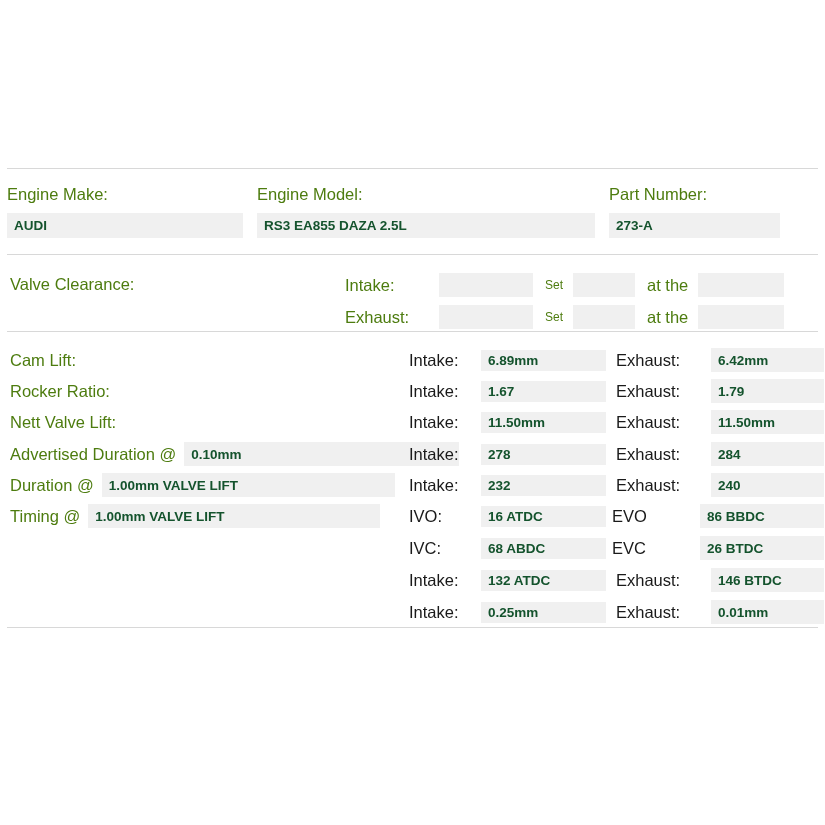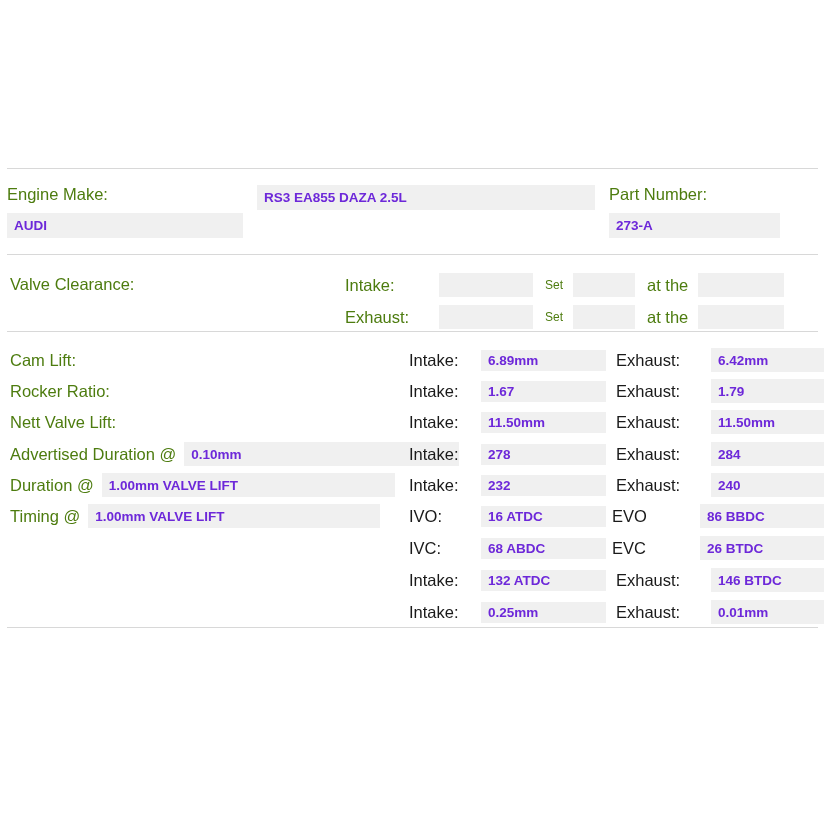--- a/index.html
+++ b/index.html
@@ -33,21 +33,21 @@
   .label {
     font-size: 16.5px;
     color: #4d7c0f;
     font-weight: 400;
     white-space: nowrap;
   }
   .val {
     background: #f0f0f0;
     font-size: 13.5px;
     font-weight: bold;
-    color: #6d28d9;
+    color: #14532d;
     padding: 5px 6px 5px 7px;
     box-sizing: border-box;
     white-space: nowrap;
     overflow: hidden;
   }
   .val.empty {
     font-size: 13.5px;
   }
 
   
@@ -178,20 +178,21 @@
 <div class="sheet">
 
   <div class="hr"></div>
 
   <div id="ident" class="block">
     <div class="col" id="col-make">
       <span class="label">Engine Make:</span>
       <span class="val">AUDI</span>
     </div>
     <div class="col" id="col-model">
+      <span class="label">Engine Model:</span>
       <span class="val">RS3 EA855 DAZA 2.5L</span>
     </div>
     <div class="col" id="col-part">
       <span class="label">Part Number:</span>
       <span class="val">273-A</span>
     </div>
   </div>
 
   <div class="hr" style="margin-top:16px"></div>
 

